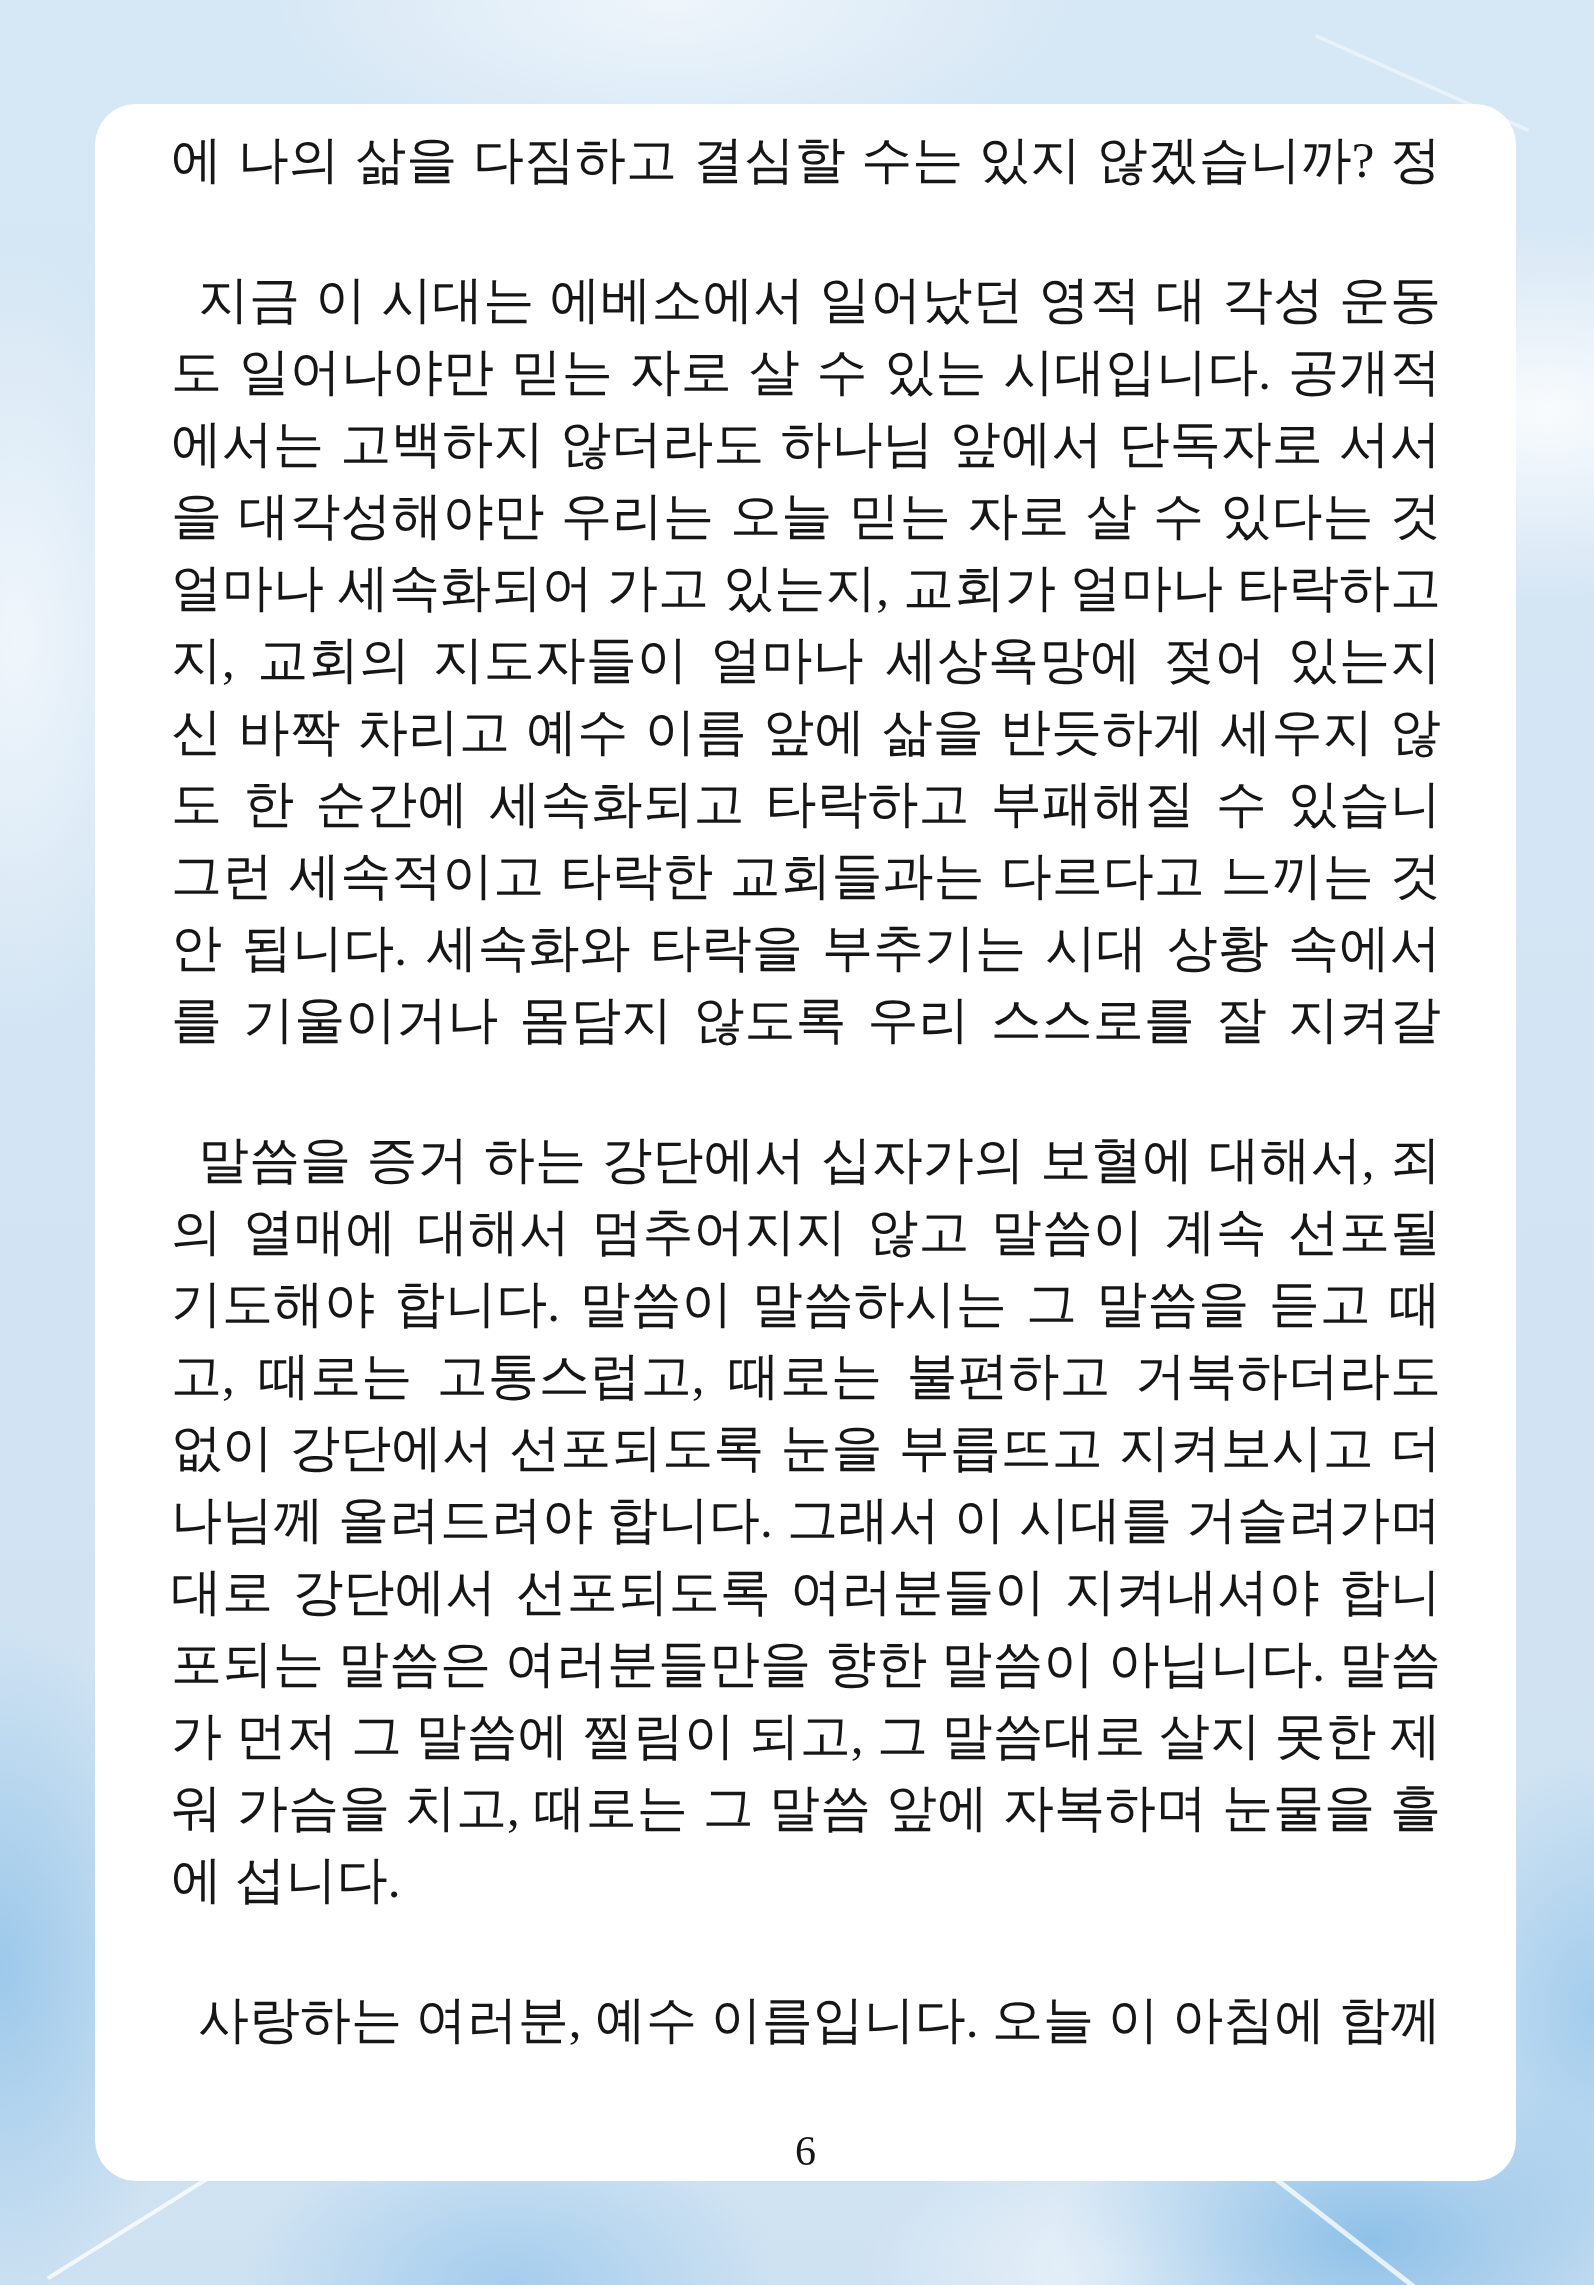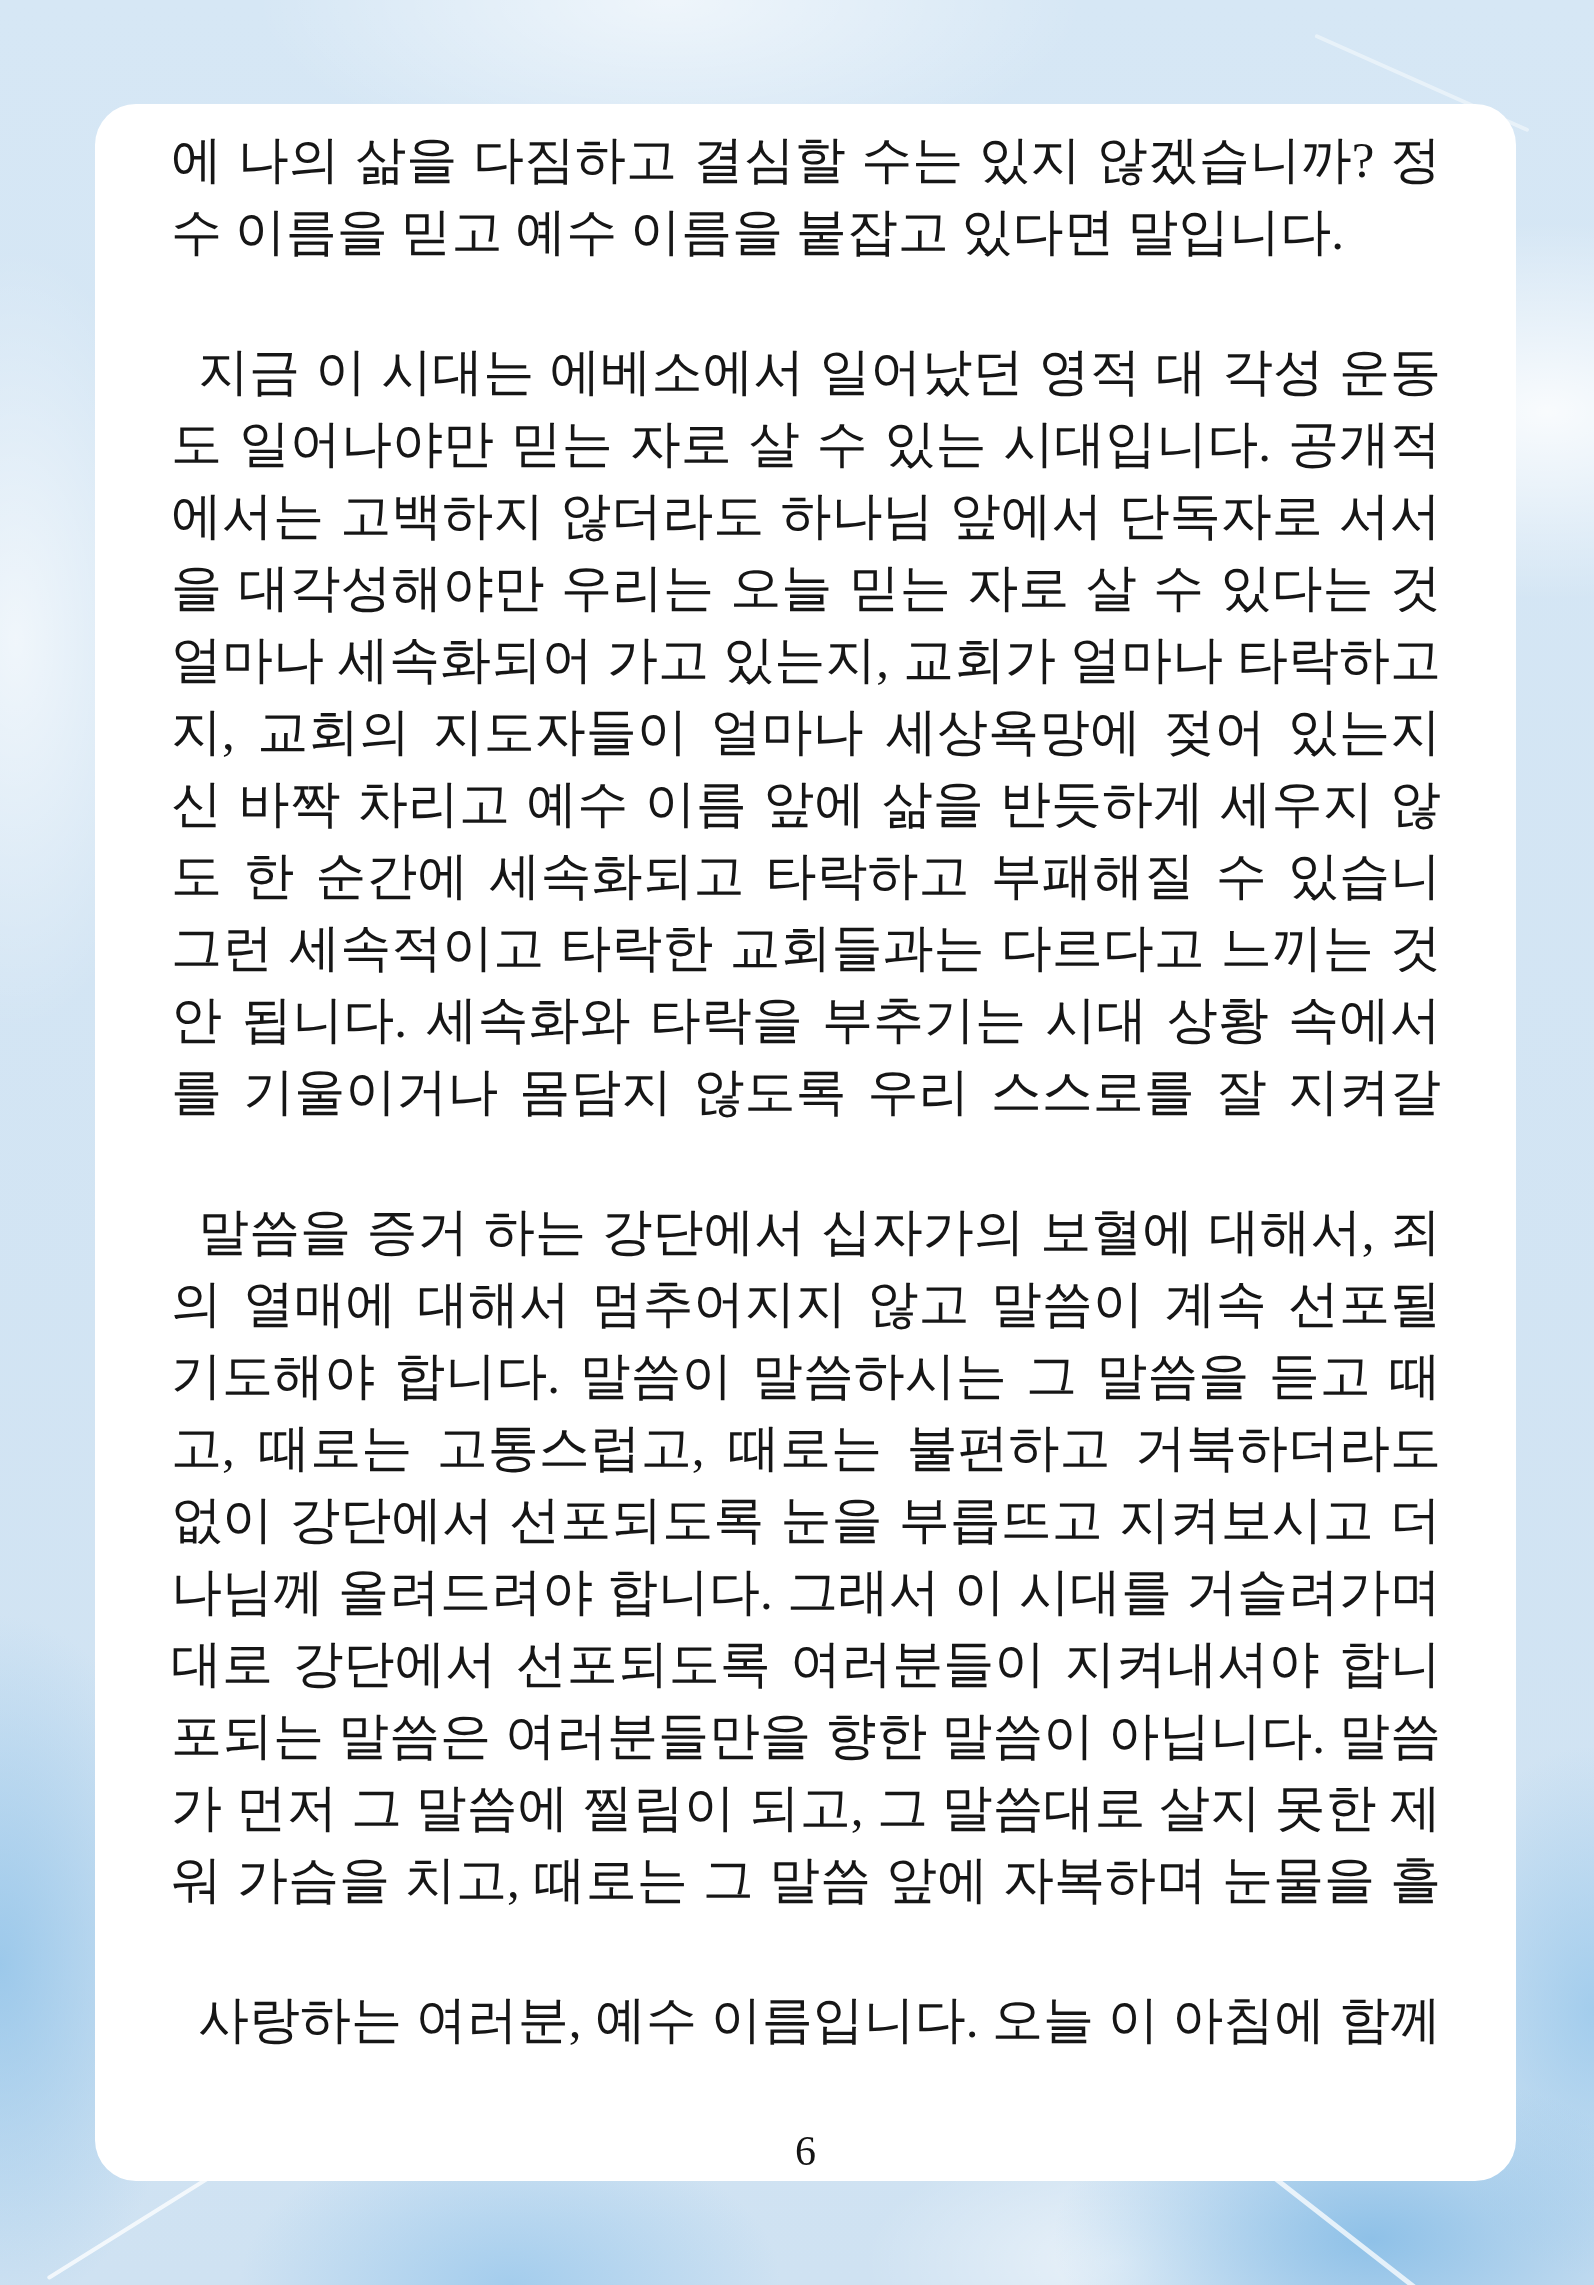--- a/index.html
+++ b/index.html
@@ -91,21 +91,20 @@
 <div class="page">
   <div class="bg-texture"></div>
   <div class="leaf-vein vein-1"></div>
   <div class="leaf-vein vein-2"></div>
   <div class="leaf-vein vein-3"></div>
 
   <div class="card">
     <div class="text-area">
         <div class="paragraph">
           <div class="line">에 나의 삶을 다짐하고 결심할 수는 있지 않겠습니까? 정말 지금 내가 예</div>
-          <div class="line no-justify">수 이름을 믿고 예수 이름을 붙잡고 있다면 말입니다.</div>
         </div>
         <div class="paragraph indent">
           <div class="line">지금 이 시대는 에베소에서 일어났던 영적 대 각성 운동이 우리들에게</div>
           <div class="line">도 일어나야만 믿는 자로 살 수 있는 시대입니다. 공개적으로 회중들 앞</div>
           <div class="line">에서는 고백하지 않더라도 하나님 앞에서 단독자로 서서 나의 믿음의 삶</div>
           <div class="line">을 대각성해야만 우리는 오늘 믿는 자로 살 수 있다는 것입니다. 교회가</div>
           <div class="line">얼마나 세속화되어 가고 있는지, 교회가 얼마나 타락하고 부패해져 가는</div>
           <div class="line">지, 교회의 지도자들이 얼마나 세상욕망에 젖어 있는지 우리 모두가 정</div>
           <div class="line">신 바짝 차리고 예수 이름 앞에 삶을 반듯하게 세우지 않으면 우리 교회</div>
           <div class="line">도 한 순간에 세속화되고 타락하고 부패해질 수 있습니다. 지금 우리가</div>
@@ -117,20 +116,21 @@
           <div class="line">말씀을 증거 하는 강단에서 십자가의 보혈에 대해서, 죄에 대해서, 회개</div>
           <div class="line">의 열매에 대해서 멈추어지지 않고 말씀이 계속 선포될 수 있도록 함께</div>
           <div class="line">기도해야 합니다. 말씀이 말씀하시는 그 말씀을 듣고 때로는 찔림이 되</div>
           <div class="line">고, 때로는 고통스럽고, 때로는 불편하고 거북하더라도 그 말씀이 흔들림</div>
           <div class="line">없이 강단에서 선포되도록 눈을 부릅뜨고 지켜보시고 더 많은 기도를 하</div>
           <div class="line">나님께 올려드려야 합니다. 그래서 이 시대를 거슬려가며 주의 말씀이 제</div>
           <div class="line">대로 강단에서 선포되도록 여러분들이 지켜내셔야 합니다. 강단에서 선</div>
           <div class="line">포되는 말씀은 여러분들만을 향한 말씀이 아닙니다. 말씀을 준비하는 제</div>
           <div class="line">가 먼저 그 말씀에 찔림이 되고, 그 말씀대로 살지 못한 제 삶이 부끄러</div>
           <div class="line">워 가슴을 치고, 때로는 그 말씀 앞에 자복하며 눈물을 흘리며 말씀 앞</div>
+          <div class="line no-justify">에 섭니다.</div>
         </div>
         <div class="paragraph indent">
           <div class="line">사랑하는 여러분, 예수 이름입니다. 오늘 이 아침에 함께 한 우리들이 시</div>
         </div>
       </div>
     <div class="page-number">6</div>
   </div>
 </div>
 
 

